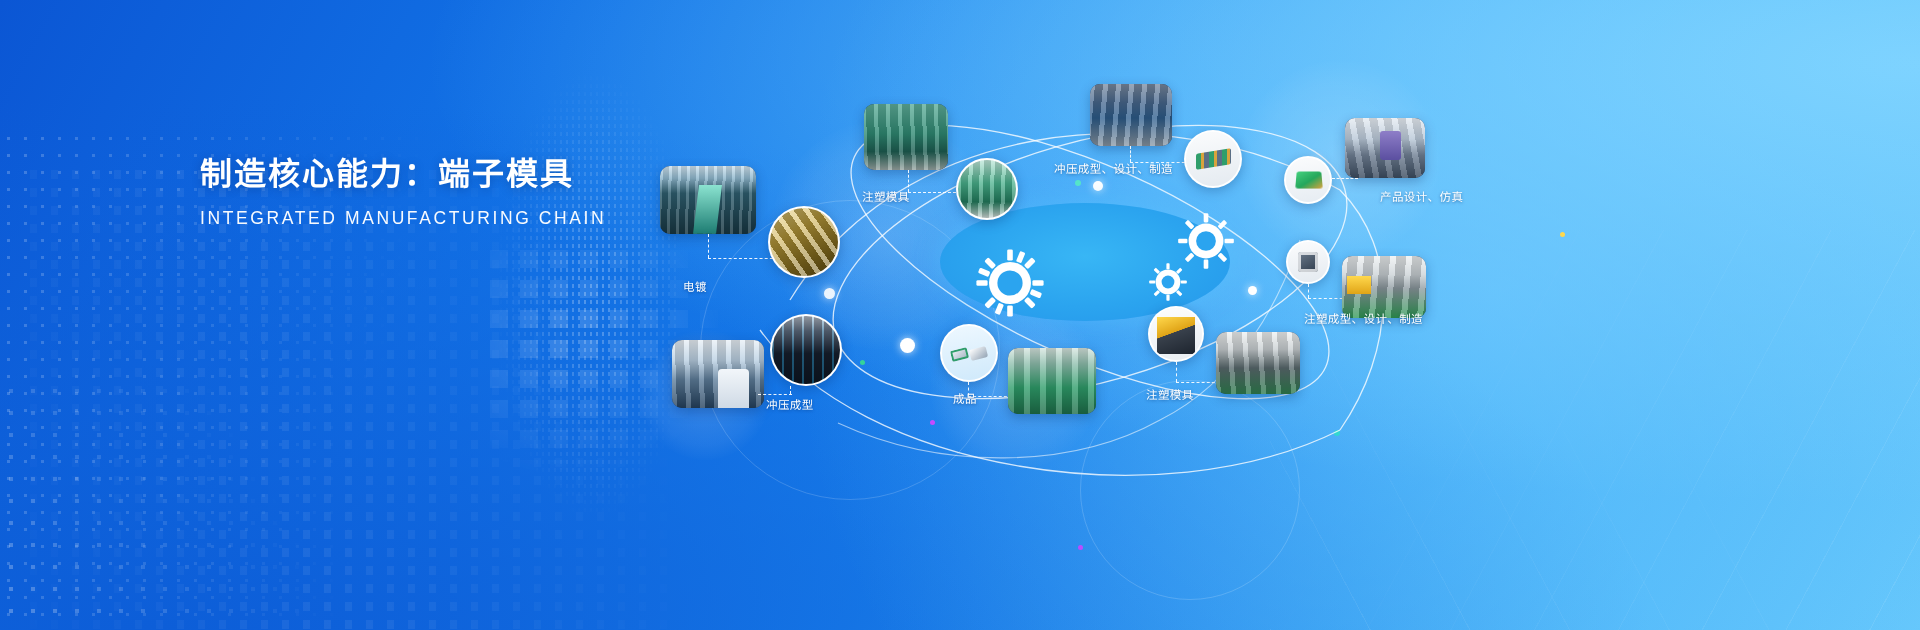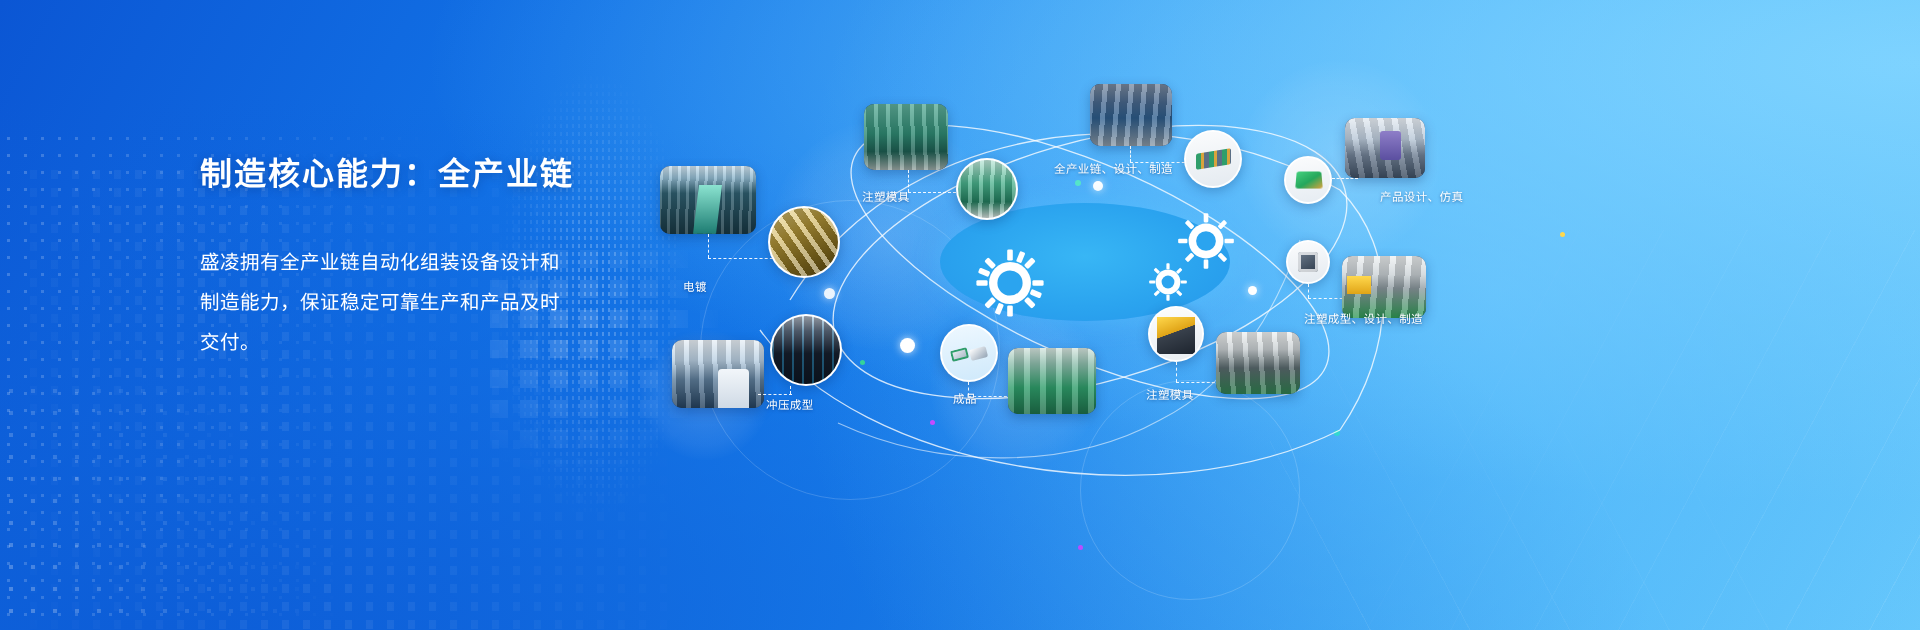--- a/index.html
+++ b/index.html
@@ -272,22 +272,22 @@
   <div class="ring" style="left:1080px;top:380px;width:220px;height:220px;"></div>
 
   <div class="spark" style="left:1075px;top:180px;width:6px;height:6px;background:#55e6c8;"></div>
   <div class="spark" style="left:860px;top:360px;width:5px;height:5px;background:#34d39b;"></div>
   <div class="spark" style="left:1560px;top:232px;width:5px;height:5px;background:#ffd84d;"></div>
   <div class="spark" style="left:1334px;top:430px;width:6px;height:6px;background:#31d7d0;"></div>
   <div class="spark" style="left:1078px;top:545px;width:5px;height:5px;background:#b84dff;"></div>
   <div class="spark" style="left:930px;top:420px;width:5px;height:5px;background:#c64bff;"></div>
 
   <div class="copy">
-    <div class="headline">制造核心能力：全产业链</div>
-    <div class="body-copy">盛凌拥有全产业链自动化组装设备设计和制造能力，保证稳定可靠生产和产品及时交付。</div>
+    <div class="headline">制造核心能力：端子模具</div>
+    <div class="subhead">INTEGRATED MANUFACTURING CHAIN</div>
   </div>
 
   <div class="stage">
 
     <svg class="orbit" viewBox="0 0 1280 630">
       <g fill="none" stroke="#ffffff" stroke-opacity=".78" stroke-width="1.3">
         <ellipse cx="450" cy="262" rx="265" ry="120" transform="rotate(-16 450 262)"></ellipse>
         <ellipse cx="450" cy="262" rx="258" ry="96" transform="rotate(24 450 262)"></ellipse>
         <path d="M150 300 C 260 120, 520 90, 700 190"></path>
         <path d="M120 330 C 220 470, 520 520, 700 430"></path>
@@ -389,21 +389,21 @@
 
     <div class="node">
       <div class="thumb" style="left:450px;top:84px;width:82px;height:62px;">
         <div class="ph p-terminal"></div>
       </div>
       <div class="dash-v" style="left:490px;top:146px;height:16px;"></div>
       <div class="dash" style="left:490px;top:162px;width:60px;"></div>
       <div class="bubble" style="left:544px;top:130px;width:58px;height:58px;">
         <div class="ph p-pcb"></div>
       </div>
-      <div class="caption" style="left:414px;top:160px;">全产业链、设计、制造</div>
+      <div class="caption" style="left:414px;top:160px;">冲压成型、设计、制造</div>
     </div>
 
     <div class="node">
       <div class="thumb" style="left:705px;top:118px;width:80px;height:60px;">
         <div class="ph p-design"></div>
       </div>
       <div class="bubble" style="left:644px;top:156px;width:48px;height:48px;">
         <div class="ph p-green3d"></div>
       </div>
       <div class="dash" style="left:692px;top:178px;width:26px;"></div>

